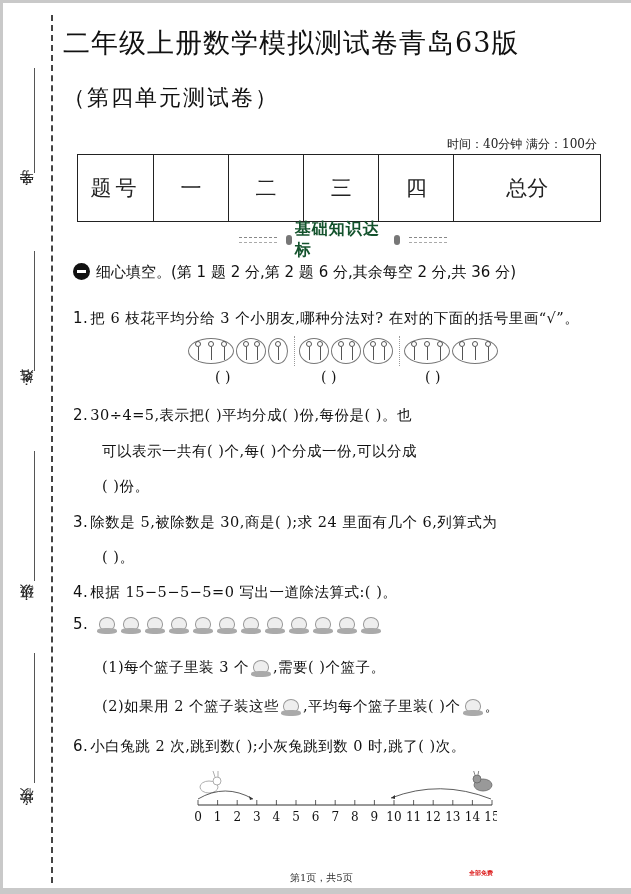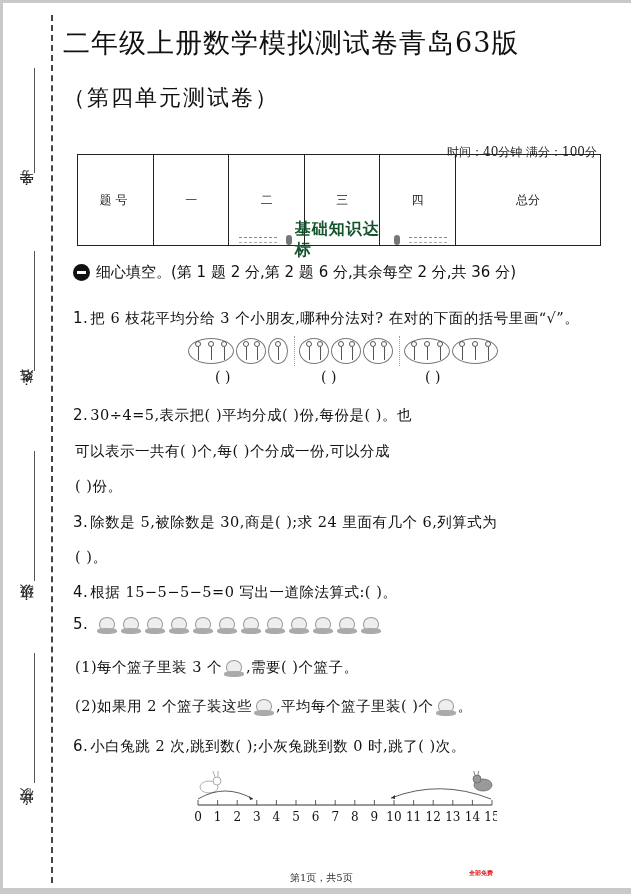--- a/index.html
+++ b/index.html
@@ -27,53 +27,53 @@
   }
   .title {
     position:absolute; left:60px; width:560px; top:22px; text-align:left;
     font-size:27px; letter-spacing:1px; color:#111;
   }
   .subtitle {
     position:absolute; left:60px; width:560px; top:80px; 
     font-size:22px; letter-spacing:2px; color:#111;
   }
   .meta {
-    position:absolute; right:34px; top:133px; font-size:12px; color:#222;margin-top:8px;
+    position:absolute; right:34px; top:133px; font-size:12px; color:#222;
   }
   table.score {
-    position:absolute; left:74px; top:151px; width:524px; height:92px;
-    border-collapse:collapse; font-size:12px;
+    position:absolute; left:74px; top:151px; width:524px; height:68px;
+    border-collapse:collapse; font-size:21px;
   }
   table.score td {
     border:1.5px solid #222; text-align:center; height:35px; padding:0;
     color:#222;
   }
   table.score td.hdr { width:75px; letter-spacing:4px; }
   .banner {
     position:absolute; left:230px; top:226px; width:220px; height:22px;
     display:flex; align-items:center; justify-content:center;
     font-family:"DejaVu Sans", sans-serif; font-weight:bold; font-size:16px;
     color:#14532d; letter-spacing:1px;
   }
   .banner .deco { width:40px; height:4px; border-top:1px dashed #888; border-bottom:1px dashed #aaa; margin:0 6px; }
   .banner .seed { width:6px; height:10px; background:#777; border-radius:3px; margin:0 3px; }
   .section-head {
     position:absolute; left:70px; top:260px; font-family:"DejaVu Sans", sans-serif;
-    font-size:15px; color:#111; display:flex; align-items:center;
+    font-size:15px; color:#111; display:flex; align-items:flex-start;
   }
   .badge {
     width:17px; height:17px; border-radius:50%; background:#111; position:relative; margin-right:6px;
   }
   .badge::after { content:""; position:absolute; left:4px; right:4px; top:7px; height:3px; background:#fff; }
   .q {
     position:absolute; left:70px; font-size:14.5px; color:#111; white-space:nowrap;
     letter-spacing:0.5px;
   }
   .q .num { font-family:"DejaVu Sans", sans-serif; font-size:15px; margin-right:2px; }
-  .q.indent { left:72px;text-align:right; }
+  .q.indent { left:99px;text-align:right; }
   .flowers {
     position:absolute; left:185px; top:333px; height:30px; display:flex; align-items:center;
   }
   .oval {
     border:1px solid #777; border-radius:50%; height:26px; margin-right:2px;
     display:flex; align-items:center; justify-content:space-around; padding:0 3px; box-sizing:border-box;
   }
   .fl { width:6px; height:20px; position:relative; }
   .fl::before { content:""; position:absolute; left:0; top:0; width:6px; height:6px; border:1px solid #555; border-radius:50%; box-sizing:border-box; }
   .fl::after { content:""; position:absolute; left:3px; top:6px; width:1px; height:13px; background:#555; }

